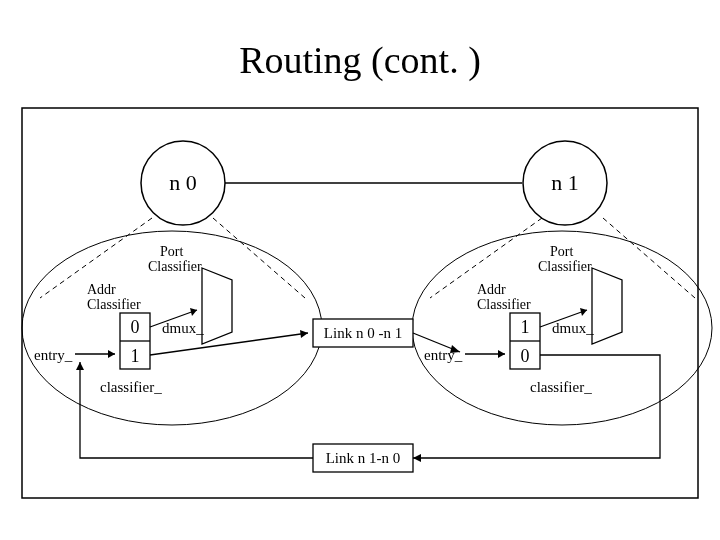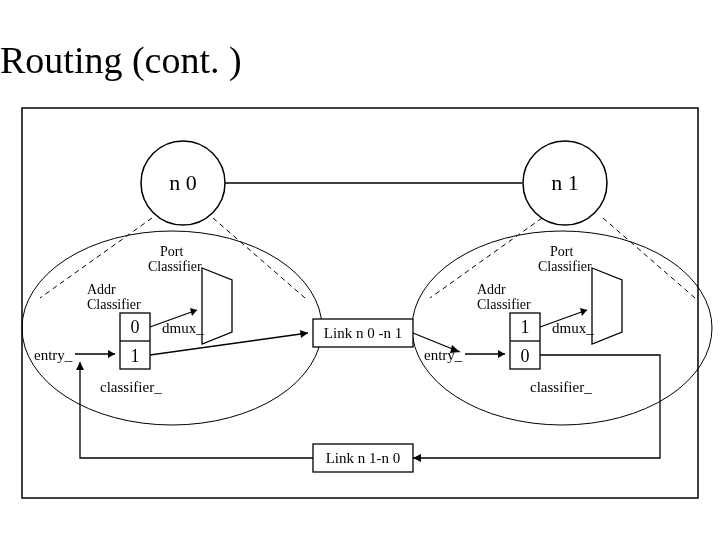--- a/index.html
+++ b/index.html
@@ -9,20 +9,21 @@
     height: 540px;
     background: #fff;
     font-family: "Times New Roman", Times, serif;
     color: #000;
   }
   .title {
     position: absolute;
     left: 0;
     width: 720px;
     top: 38px;
+    text-align: center;
     font-size: 38px;
   }
   svg {
     position: absolute;
     top: 0;
     left: 0;
   }
   
   .node-lbl { font: 22px "Times New Roman", serif; }
   .port-lbl { font: 14px "Times New Roman", serif; }

